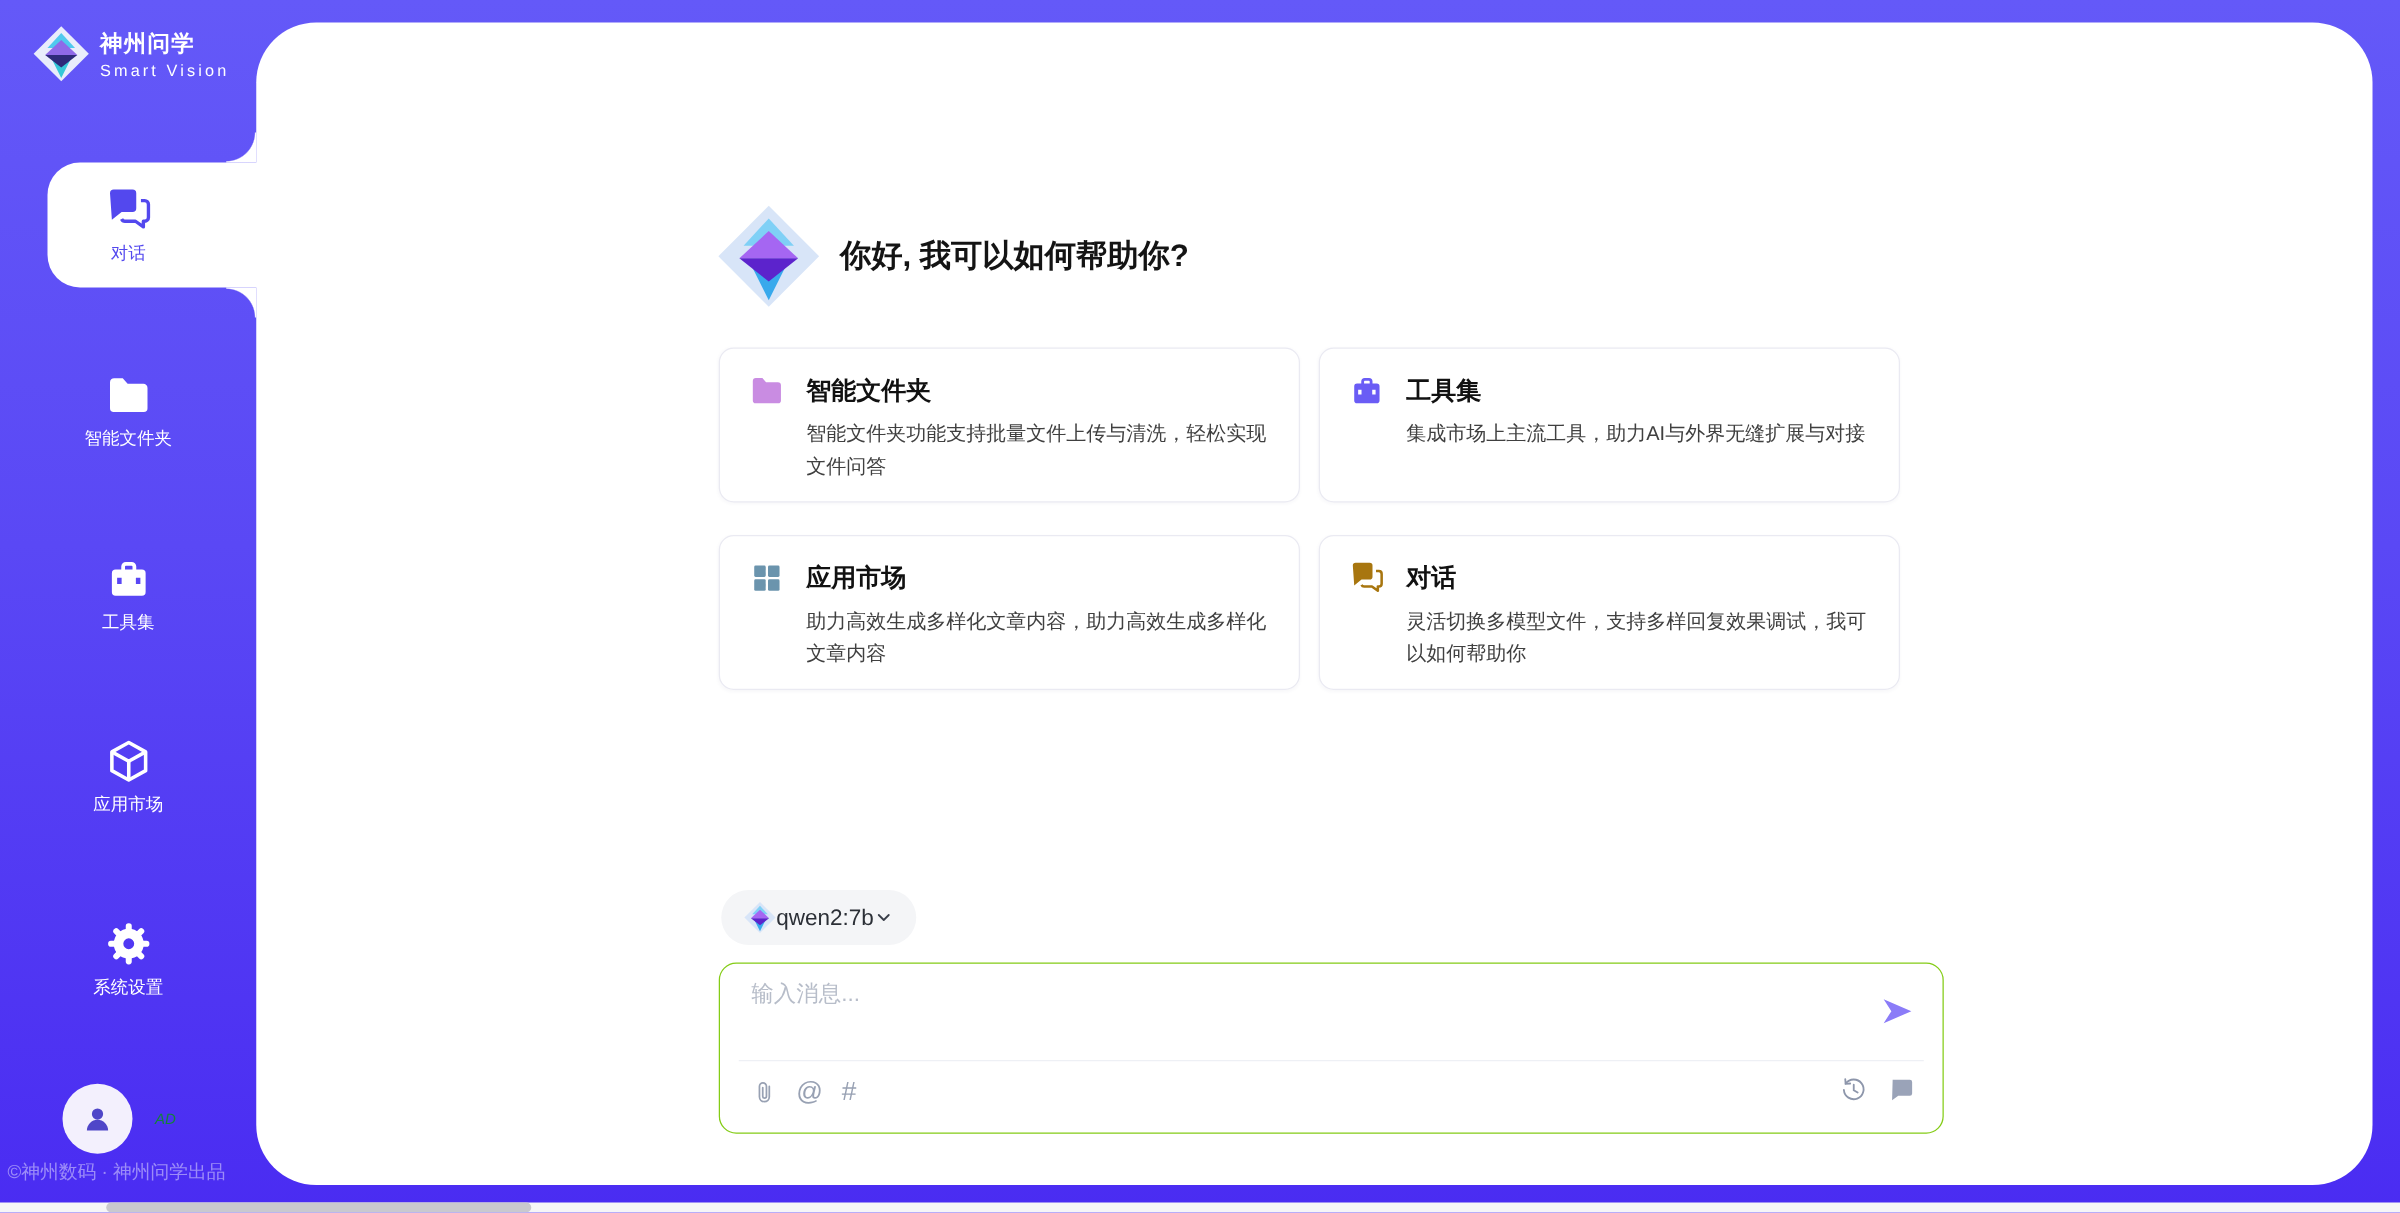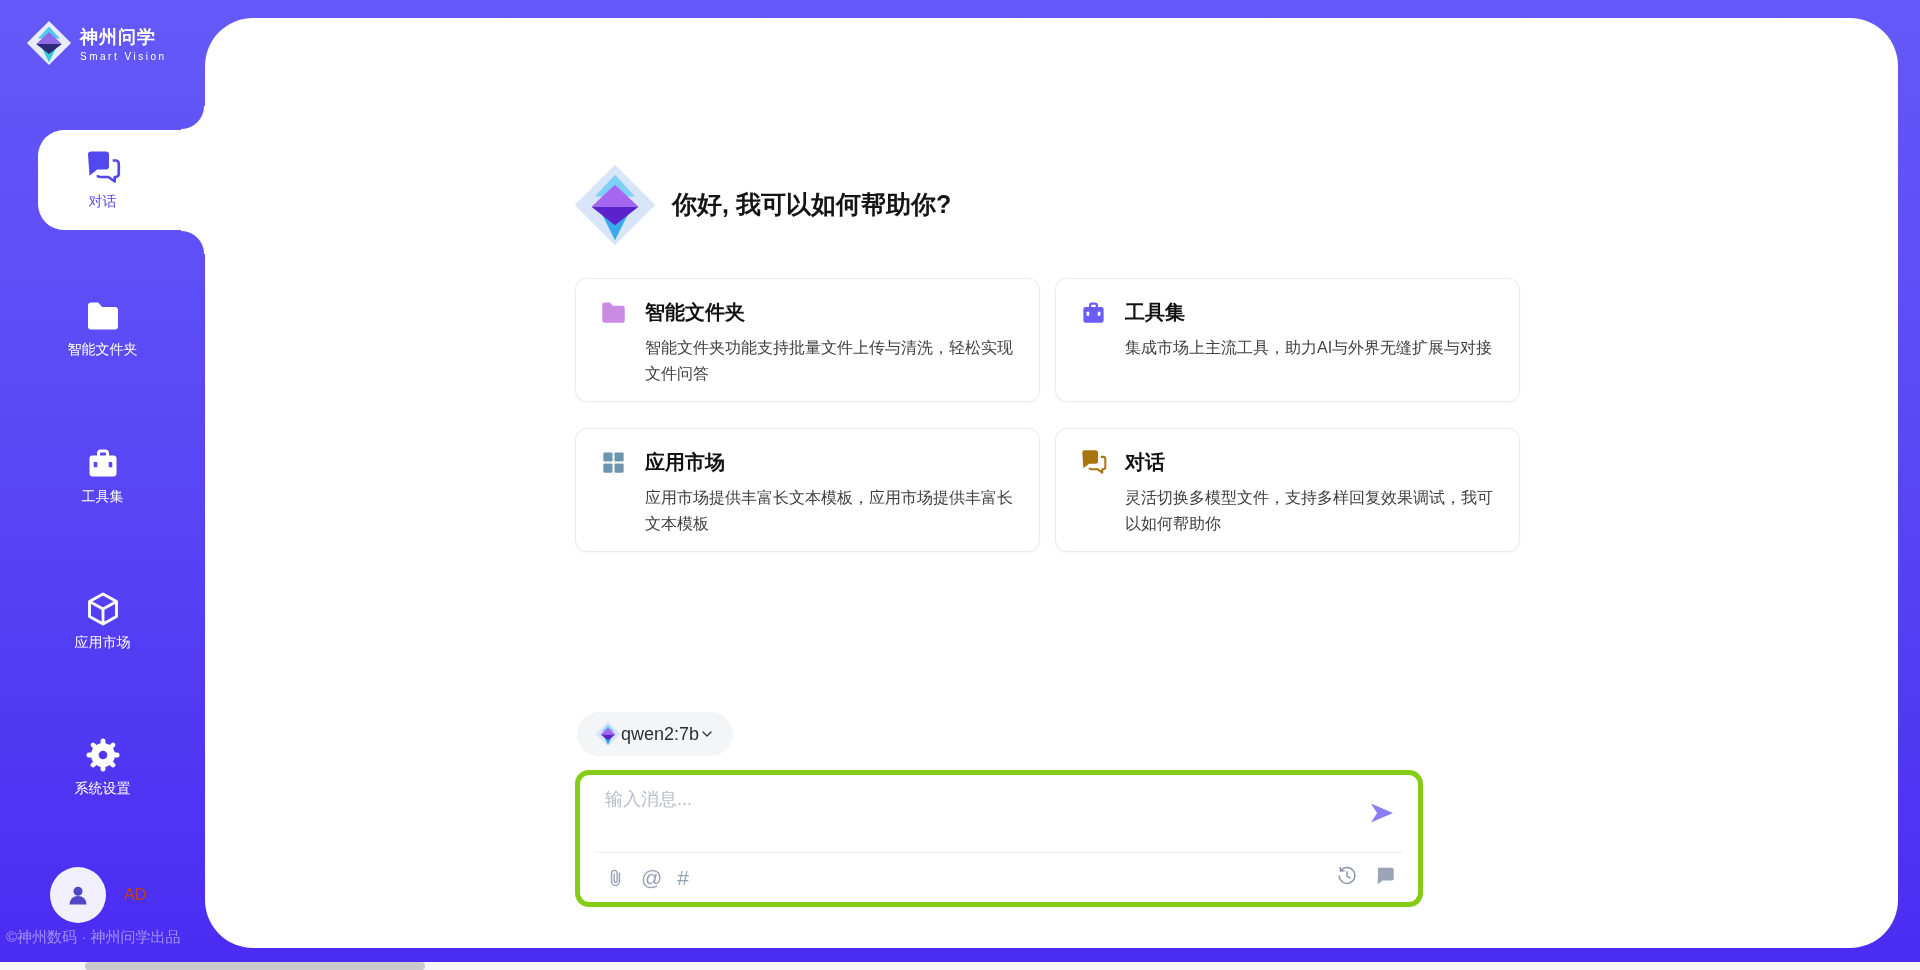--- a/index.html
+++ b/index.html
@@ -14,21 +14,21 @@
   .main-panel {
     position:absolute; left:205px; top:18px; right:22px; bottom:22px;
     background:#ffffff; border-radius:48px;
   }
 
   
   .sidebar { position:absolute; left:0; top:0; width:205px; height:970px; }
   .brand { position:absolute; left:26px; top:20px; display:flex; align-items:center; gap:8px; }
   .brand-logo { width:46px; height:46px; }
   .brand-name { color:#ffffff; font-size:18px; font-weight:700; letter-spacing:1px; }
-  .brand-sub  { color:#ffffff; font-size:10px; letter-spacing:2.5px; margin-top:2px; }
+  .brand-sub  { color:#ffffff; font-size:13px; letter-spacing:2.5px; margin-top:2px; }
 
   .active-tab-bg {
     position:absolute; left:38px; top:130px; width:169px; height:100px;
     background:#ffffff; border-radius:26px 0 0 26px;
   }
   .flare { position:absolute; left:181px; width:24px; height:24px; }
   .flare-top    { top:106px; background:radial-gradient(circle 24px at 0 0,    rgba(0,0,0,0) 0 22.5px, #ffffff 23.5px); }
   .flare-bottom { top:230px; background:radial-gradient(circle 24px at 0 100%, rgba(0,0,0,0) 0 22.5px, #ffffff 23.5px); }
 
   .nav-item {
@@ -36,21 +36,21 @@
     color:#ffffff;
   }
   .nav-item .nav-icon { width:36px; height:36px; display:inline-block; }
   .nav-item .nav-label { display:block; font-size:14px; margin-top:3px; color:#ffffff; }
   .nav-item.active { color:#5348ee; }
   .nav-item.active .nav-label { color:#5348ee; font-weight:500; }
 
   .user-row { position:absolute; left:50px; top:867px; display:flex; align-items:center; gap:18px; cursor:pointer; }
   .avatar { width:56px; height:56px; border-radius:50%; background:#f3f0fd; display:flex; align-items:center; justify-content:center; }
   .avatar svg { width:30px; height:30px; }
-  .user-name { color:#c2410c; font-size:16px; }
+  .user-name { color:#15803d; font-size:12px;font-style:italic; }
 
   .footer-note { position:absolute; left:6px; top:928px; color:rgba(255,255,255,.45); font-size:15px; white-space:nowrap; }
 
   
   .greeting-logo { position:absolute; left:368px; top:145px; width:84px; height:84px; }
   .greeting-title { position:absolute; left:467px; top:170px; font-size:25px; font-weight:700; color:#141414; }
 
   
   .card {
     position:absolute; width:465px; height:124px; background:#ffffff;
@@ -70,22 +70,22 @@
   .model-pill {
     position:absolute; left:372px; top:694px; height:44px;
     display:inline-flex; align-items:center; padding:0 18px;
     background:#f4f5f7; border-radius:22px; cursor:pointer;
   }
   .model-pill .pill-logo { width:26px; height:26px; }
   .model-name { font-size:18px; color:#2b2f36; }
   .pill-chevron { width:16px; height:16px; stroke:#3a3f4a; }
 
   .composer {
-    position:absolute; left:370px; top:752px; width:848px; height:137px;
-    border:5px solid #84cc16; border-radius:14px; background:#fff;
+    position:absolute; left:370px; top:752px; width:980px; height:137px;
+    border:1px solid #84cc16; border-radius:14px; background:#fff;
   }
   .composer-input { position:absolute; left:25px; top:12px; width:820px; height:60px;
     border:none; outline:none; resize:none; font-family:inherit;
     font-size:18px; color:#333; background:transparent; }
   .composer-input::placeholder { color:#b7bdc9; }
   .composer-divider { position:absolute; left:15px; right:15px; top:77px; height:1px; background:#eef0f5; }
   .composer-tools { position:absolute; left:25px; top:92px; display:flex; align-items:center; gap:15px; color:#98a1b3; }
   .tool-btn { cursor:pointer; display:inline-flex; align-items:center; justify-content:center; }
   .tool-btn svg { width:21px; height:21px; }
   .tool-glyph { font-size:21px; line-height:21px; color:#98a1b3; }
@@ -216,21 +216,21 @@
       <div class="card-desc">集成市场上主流工具，助力AI与外界无缝扩展与对接</div>
     </div>
 
     <div class="card" style="left:370px; top:410px;">
       <div class="card-head">
         <svg class="icon-grid-c">
             <use href="#sym-grid"></use>
           </svg>
         <span class="card-title">应用市场</span>
       </div>
-      <div class="card-desc">应用市场提供丰富长文本模板，应用市场提供丰富长文本模板</div>
+      <div class="card-desc">助力高效生成多样化文章内容，助力高效生成多样化文章内容</div>
     </div>
 
     <div class="card" style="left:850px; top:410px;">
       <div class="card-head">
         <svg class="icon-chat-c">
             <use href="#sym-chat"></use>
           </svg>
         <span class="card-title">对话</span>
       </div>
       <div class="card-desc">灵活切换多模型文件，支持多样回复效果调试，我可以如何帮助你</div>

